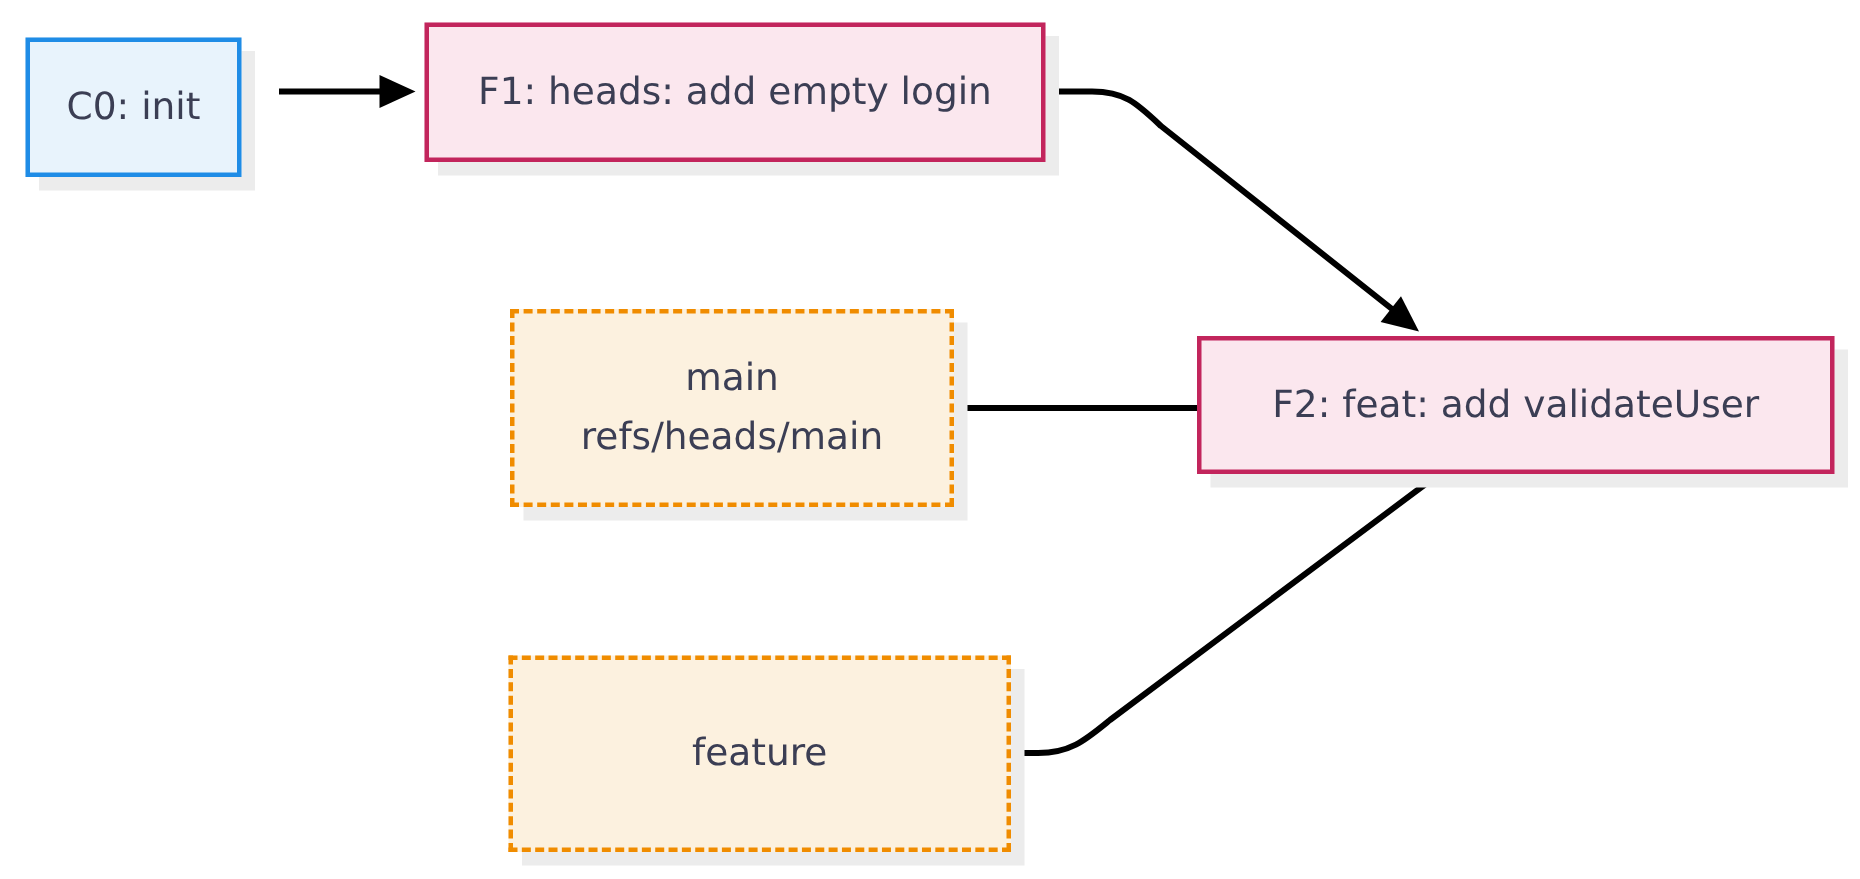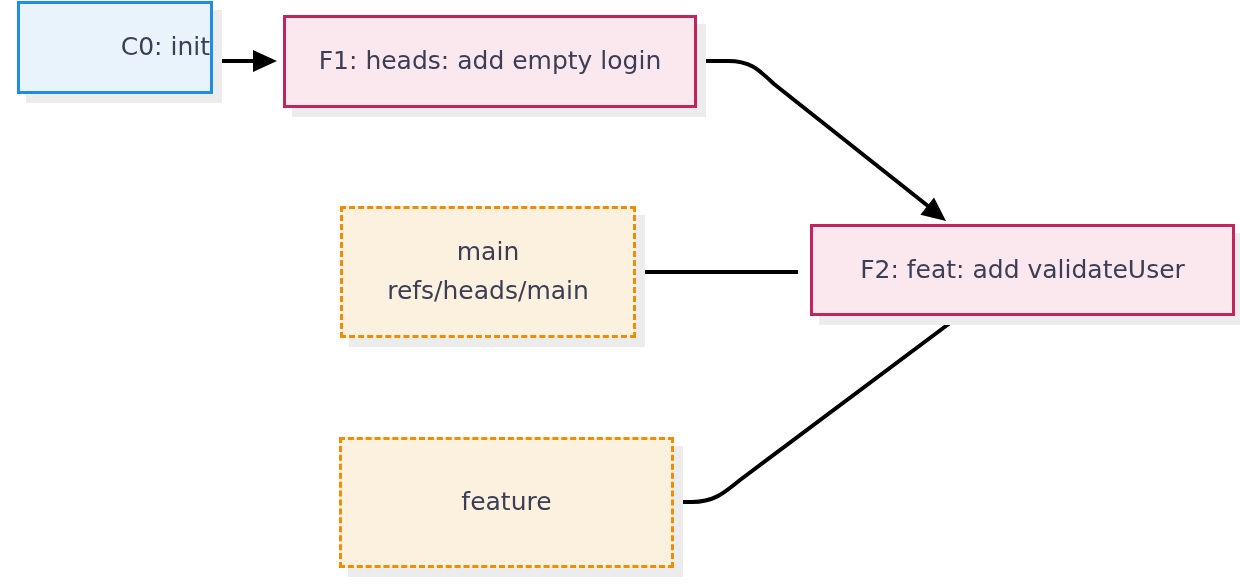--- a/index.html
+++ b/index.html
@@ -42,23 +42,23 @@
     border: 3px solid #c2255c;
   }
   .node-commit-initial {
     background: #e8f3fc;
     border: 3px solid #1f8ce6;
   }
   .node-branch {
     background: #fcf1df;
     border: 3px dashed #f08c00;
   }
-  .n-c0      { left: 17px;  top: 1px;  width: 196px; height: 93px; align-items: flex-end;  }
+  .n-c0      { left: 17px;  top: 25px;  width: 144px; height: 93px;  }
   .n-f1      { left: 283px; top: 15px;  width: 414px; height: 93px;  }
-  .n-f2      { left: 798px; top: 224px; width: 425px; height: 92px; margin-left: 12px;  }
+  .n-f2      { left: 798px; top: 224px; width: 425px; height: 92px;  }
   .n-main    { left: 340px; top: 206px; width: 296px; height: 132px; }
   .n-feature { left: 339px; top: 437px; width: 335px; height: 131px; }
   .edge-path {
     stroke: #000000;
     stroke-width: 4;
     fill: none;
     stroke-linejoin: round;
   }
   .arrowhead {
     fill: #000000;

